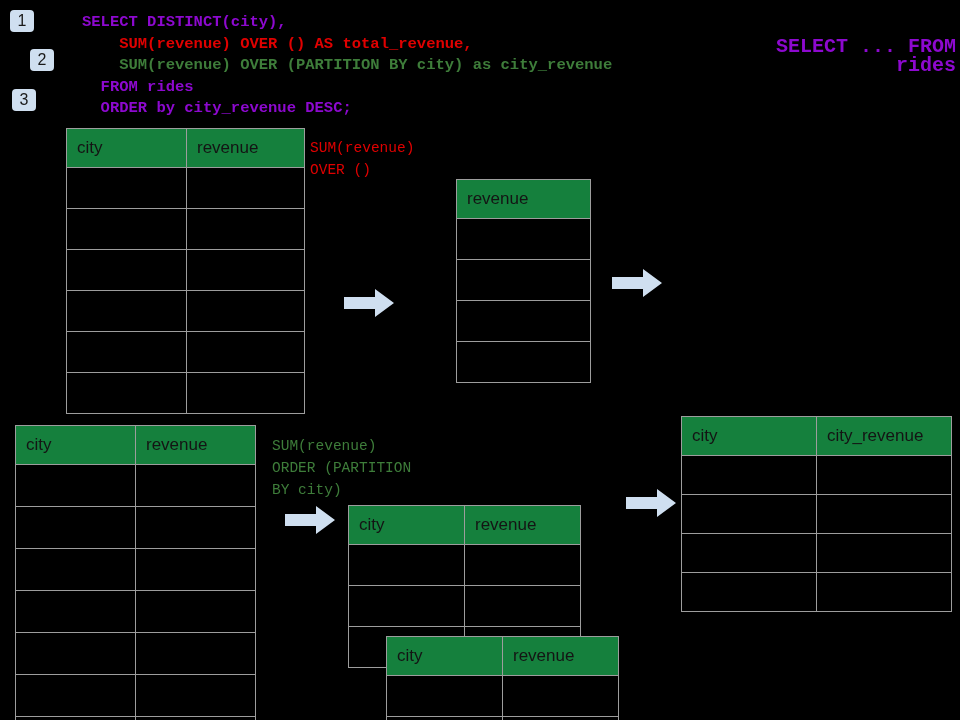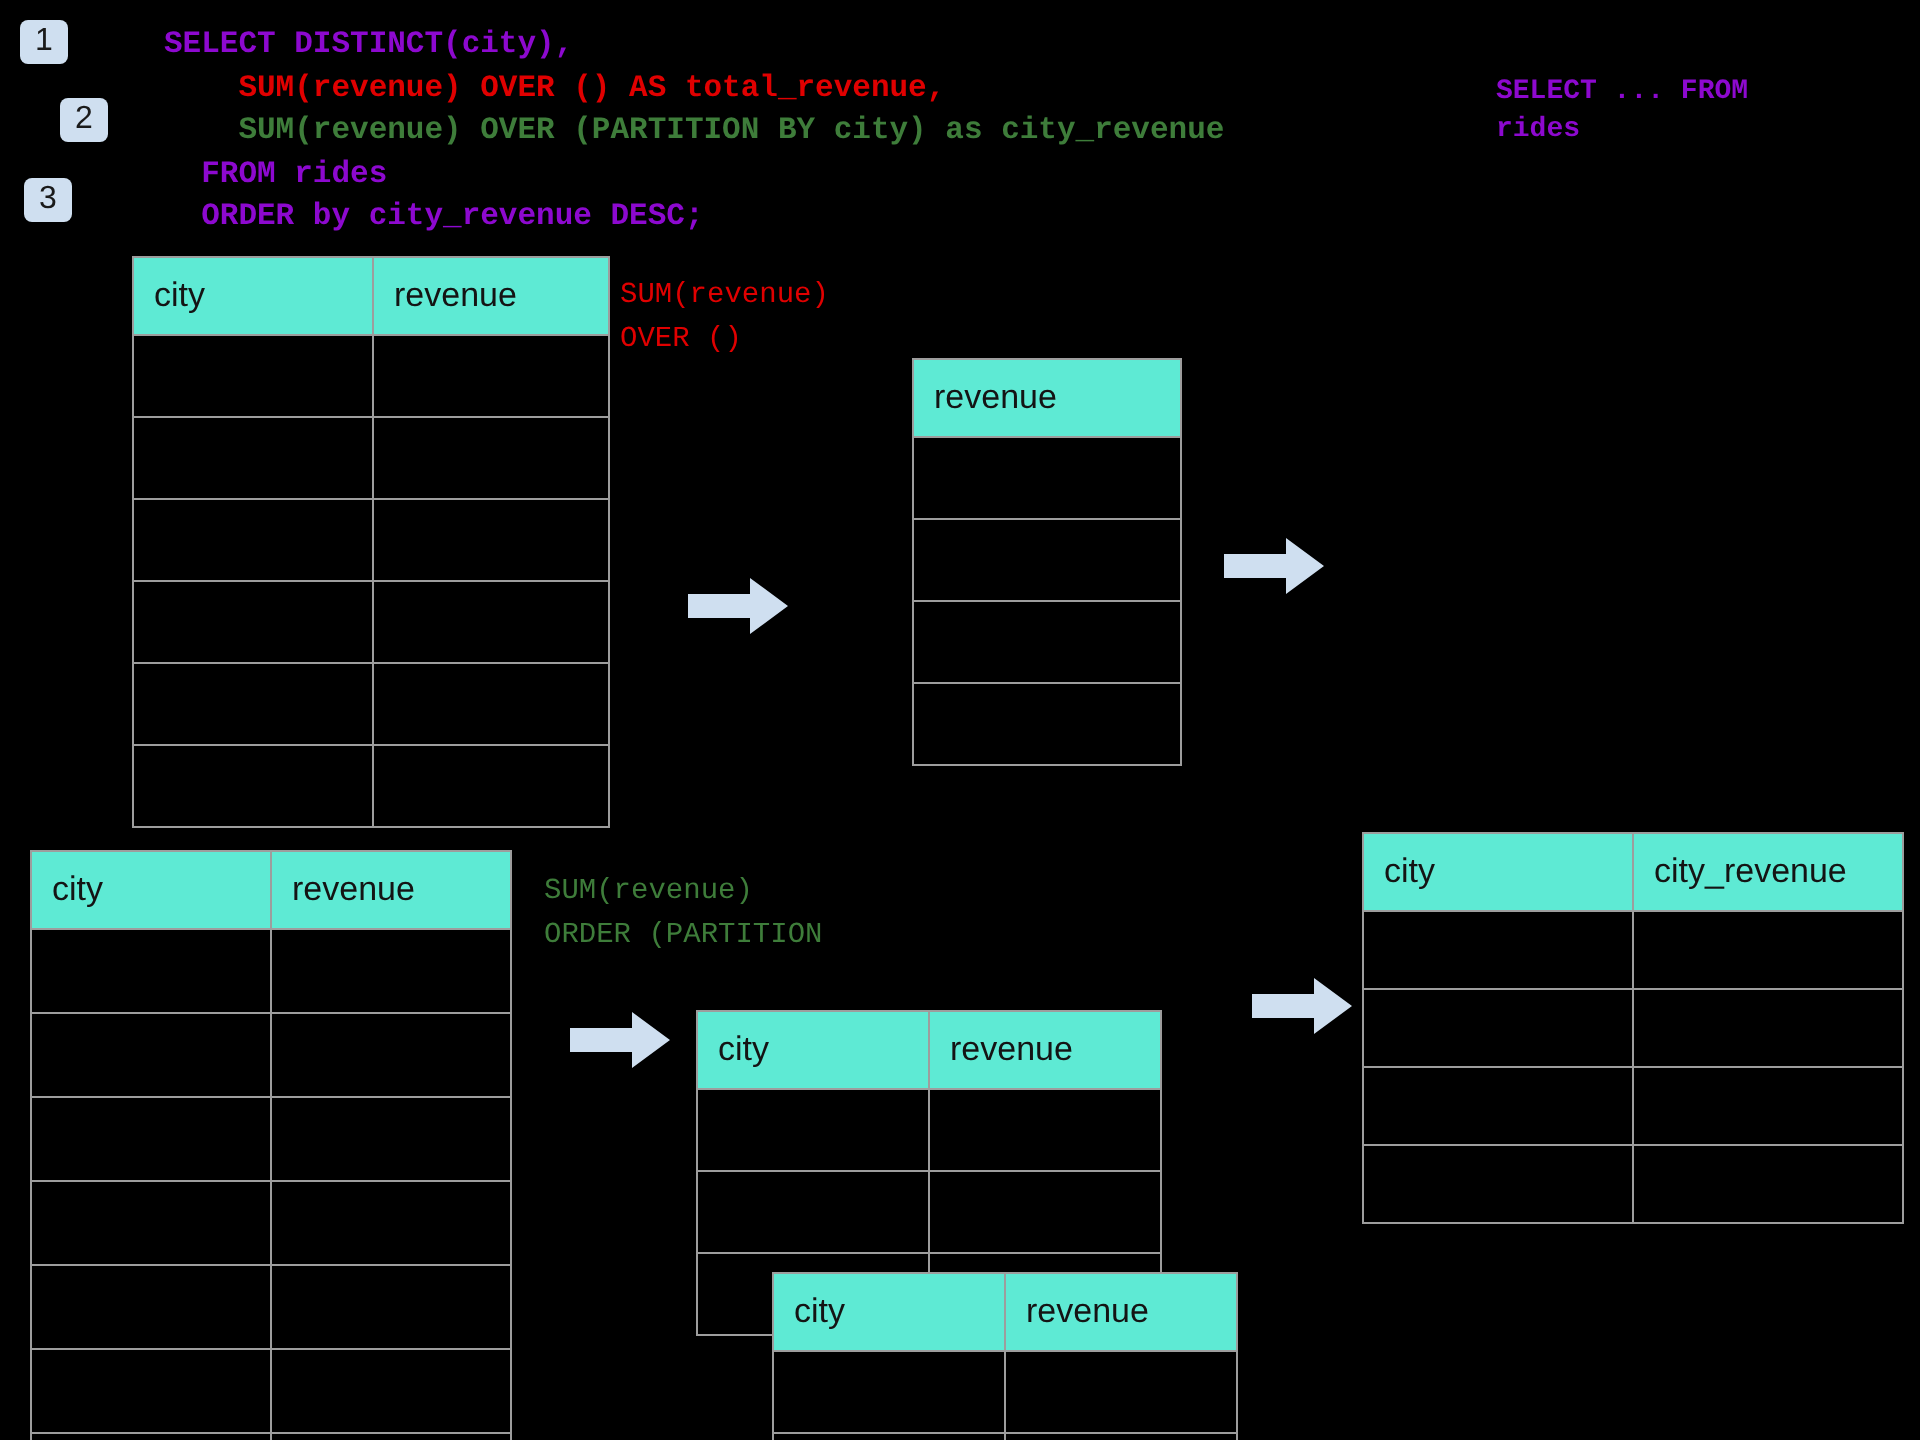--- a/index.html
+++ b/index.html
@@ -59,21 +59,21 @@
     border-collapse: collapse;
     table-layout: fixed;
     background: #000000;
   }
   .tbl td, .tbl th {
     border: 1px solid #9d9d9d;
     padding: 0;
     margin: 0;
   }
   .tbl th {
-    background: #5eead4;
+    background: #15803d;
     color: #141414;
     font-family: "Liberation Sans", sans-serif;
     font-size: 17px;
     font-weight: normal;
     text-align: left;
     padding: 0 0 0 10px;
   }
   .tbl td {
     background: #000000;
   }
@@ -85,23 +85,23 @@
 </style>
 </head>
 <body>
 
 <div id="canvas">
 
 <div class="badge" style="left:10px; top:10px;">1</div>
     <div class="badge" style="left:30px; top:49px;">2</div>
     <div class="badge" style="left:12px; top:89px;">3</div>
     <div class="sql" style="left:82px; top:12px;"><div class="sql-line" style="color:#8d09cf;">SELECT DISTINCT(city),</div><div class="sql-line" style="color:#e00000;">    SUM(revenue) OVER () AS total_revenue,</div><div class="sql-line" style="color:#3e7d3a;">    SUM(revenue) OVER (PARTITION BY city) as city_revenue</div><div class="sql-line" style="color:#8d09cf;">  FROM rides</div><div class="sql-line" style="color:#8d09cf;">  ORDER by city_revenue DESC;</div></div>
-    <div class="sql" style="left:748px; top:37px; color:#8d09cf; font-size:14px; line-height:19px;"><div class="sql-line">SELECT ... FROM</div><div class="sql-line">rides</div></div>
+    <div class="sql" style="left:776px; top:37px; color:#8d09cf; font-size:20px; line-height:19px;text-align:right;"><div class="sql-line">SELECT ... FROM</div><div class="sql-line">rides</div></div>
     <div class="callout" style="left:310px; top:137px; color:#e00000;"><div>SUM(revenue)</div><div>OVER ()</div></div>
-    <div class="callout" style="left:272px; top:435px; color:#3e7d3a;"><div>SUM(revenue)</div><div>ORDER (PARTITION</div></div>
+    <div class="callout" style="left:272px; top:435px; color:#3e7d3a;"><div>SUM(revenue)</div><div>ORDER (PARTITION</div><div>BY city)</div></div>
     <table class="tbl" style="left:66px; top:128px; width:238px;">
       <colgroup>
         <col style="width:120px;">
         <col style="width:118px;">
       </colgroup>
       <thead>
         <tr>
           <th style="height:38px;">city</th>
           <th style="height:38px;">revenue</th>
         </tr>

